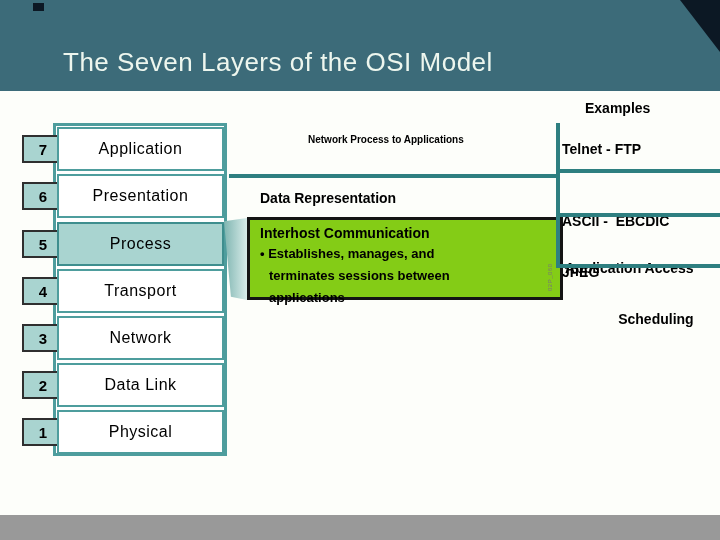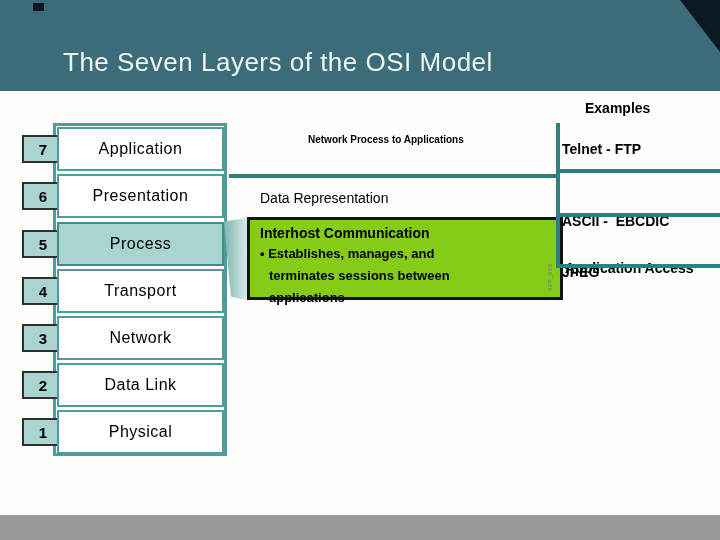--- a/index.html
+++ b/index.html
@@ -32,21 +32,21 @@
   }
   .layer-box{
     position:absolute;left:57px;top:0;width:163px;height:40px;
     background:#FFFFFF;border:2px solid #4E9D9D;
     font-size:16px;font-weight:400;color:#000;letter-spacing:0.5px;
     display:flex;align-items:center;justify-content:center;
   }
   .layer-row.highlight .layer-box{background:#A9D4D0;border-color:#3E8E8E;}
   
   .desc-app{position:absolute;left:260px;top:134px;font-size:10px;font-weight:700;color:#000;white-space:nowrap;margin-left:48px;}
-  .desc-pres{position:absolute;left:260px;top:190px;font-size:14px;font-weight:400;color:#000;white-space:nowrap;}
+  .desc-pres{position:absolute;left:260px;top:190px;font-size:14px;font-weight:700;color:#000;white-space:nowrap;}
   .line{position:absolute;background:#2E7F80;}
   .line-mid{left:229px;top:174px;width:327px;height:4px;}
   .line-r1{left:556px;top:169px;width:164px;height:4px;}
   .line-r2{left:556px;top:213px;width:164px;height:4px;}
   .line-r3{left:556px;top:264px;width:164px;height:4px;}
   .vline{left:556px;top:123px;width:4px;height:145px;}
   
   .callout{
     position:absolute;left:247px;top:217px;width:292px;height:72px;
     background:#84cc16;border:3px solid #141414;padding:5px 8px 0 10px;
@@ -132,17 +132,18 @@
   <div class="examples-header">Examples</div>
   <div class="ex-item ex-telnet">Telnet - FTP</div>
   <div class="line line-r1"></div>
   <div class="ex-item ex-ascii">
     <div>ASCII -  EBCDIC</div>
     <div>JPEG</div>
   </div>
   <div class="line line-r2"></div>
   <div class="ex-item ex-sched">
     <div>Application Access</div>
+    <div>Scheduling</div>
   </div>
   <div class="line line-r3"></div>
 
   <div class="gray-bar"></div>
 </div>
 
 </body></html>

